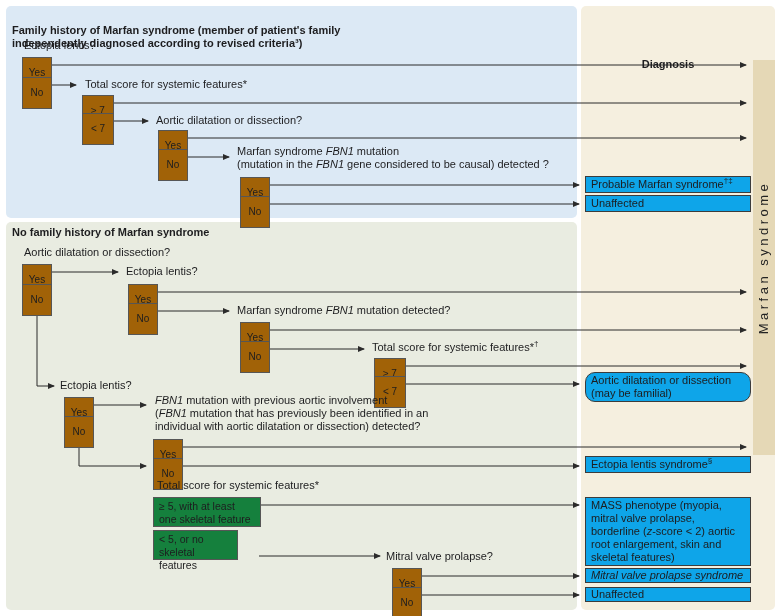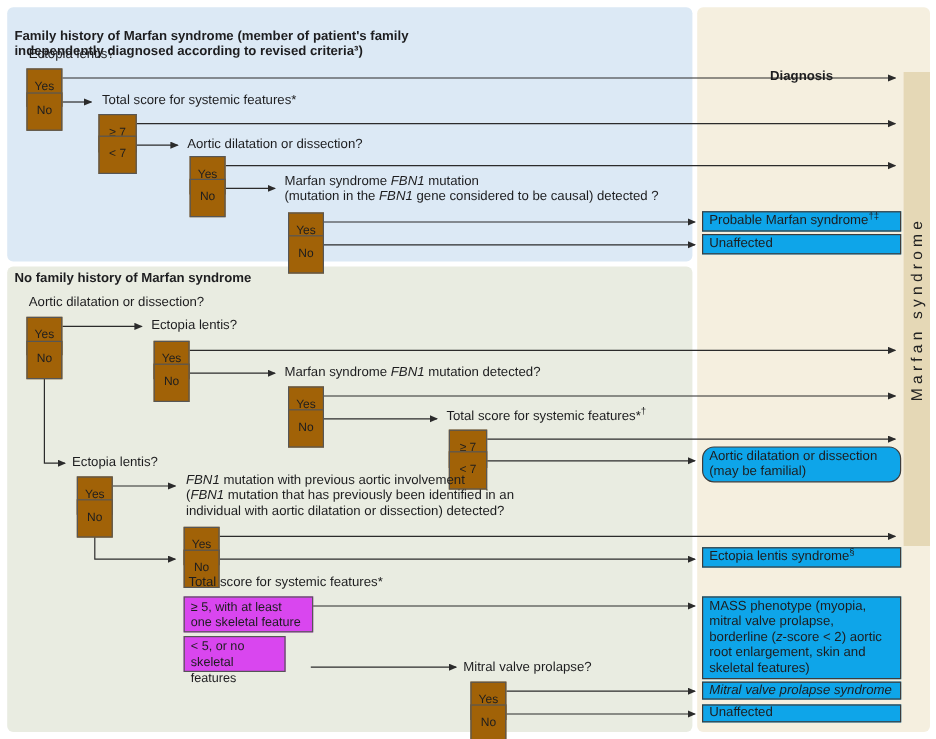--- a/index.html
+++ b/index.html
@@ -26,21 +26,21 @@
   .bold { font-weight:bold; }
   .center { text-align:center; }
   .choice {
     position:absolute; box-sizing:border-box; height:32px;
     background:#a16207; border:1px solid #565656;
     font-size:10px; line-height:12px;
     display:flex; align-items:center; justify-content:center;
   }
   .choice-lg {
     position:absolute; box-sizing:border-box;
-    background:#d946ef; border:1px solid #565656;
+    background:#15803d; border:1px solid #565656;
     font-size:10.5px; line-height:13px; padding:2px 5px;
   }
   .outcome {
     position:absolute; box-sizing:border-box;
     background:#0ea5e9; border:1px solid #3c3c3c;
     font-size:11px; line-height:13px; padding:1px 5px;
   }
   sup { font-size:8px; line-height:0; }
   i { font-style:italic;margin-top:28px; }
   svg.connectors { position:absolute; left:0; top:0; pointer-events:none; }

